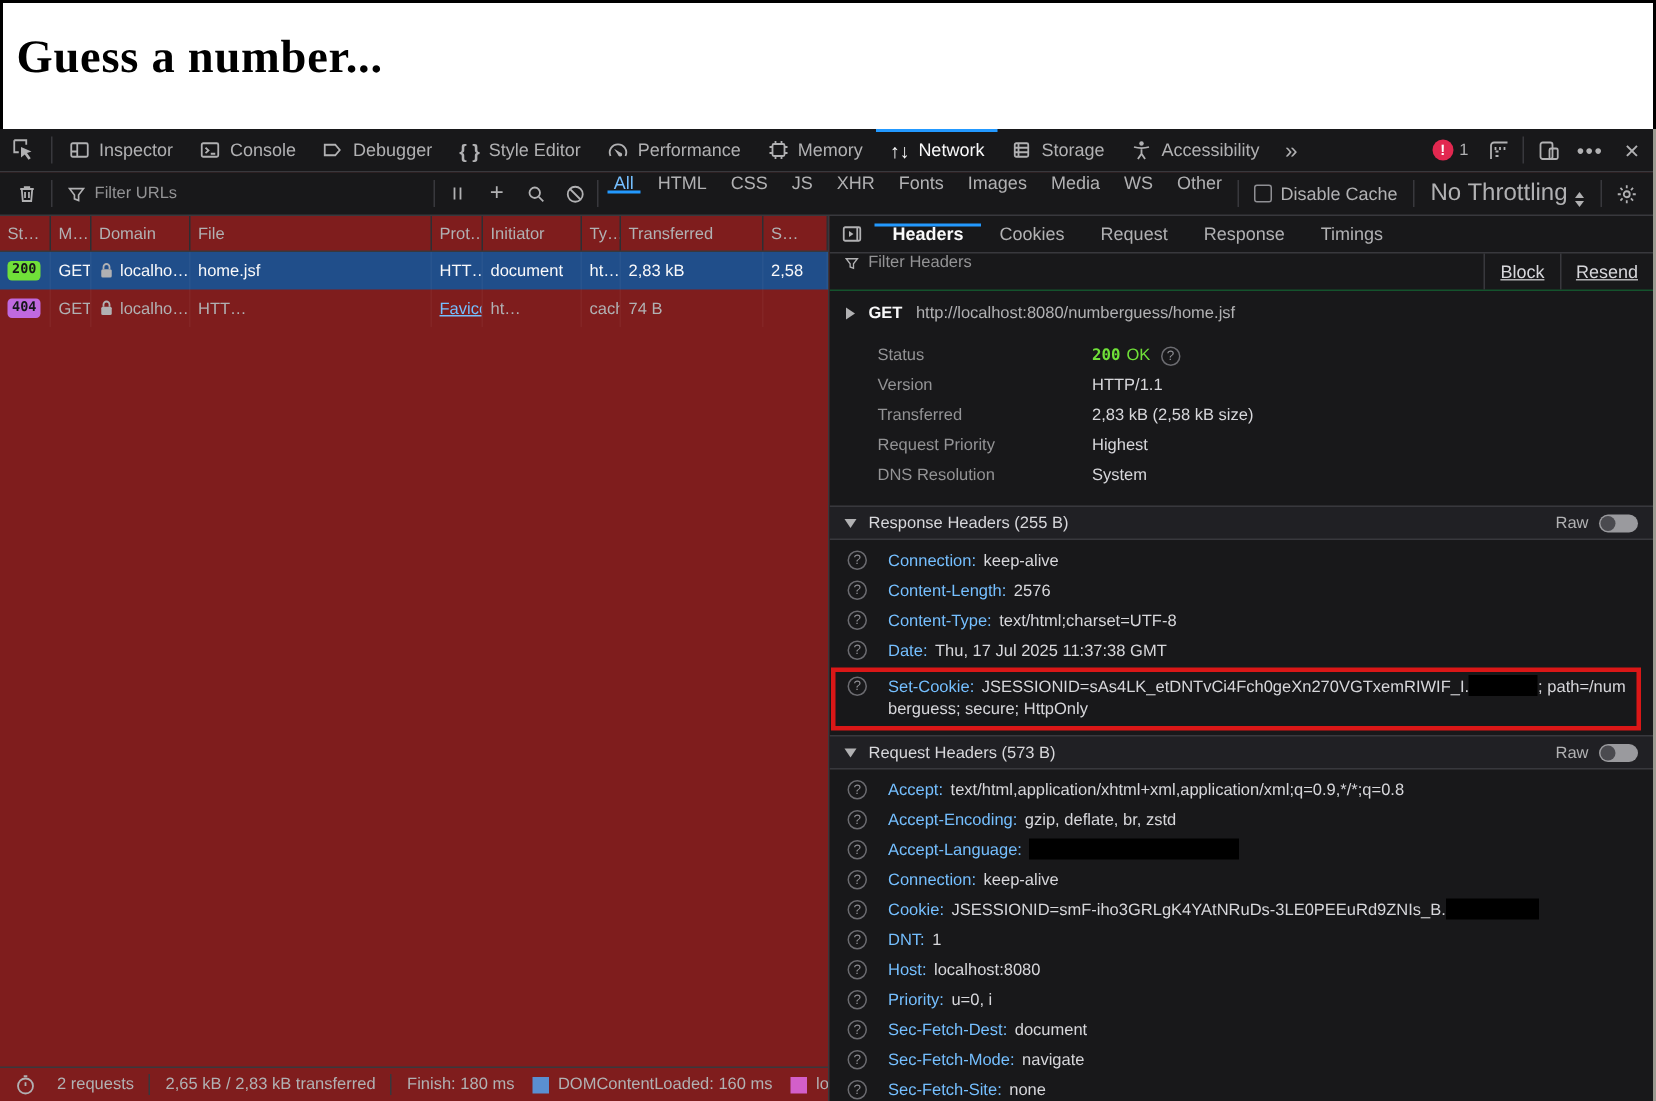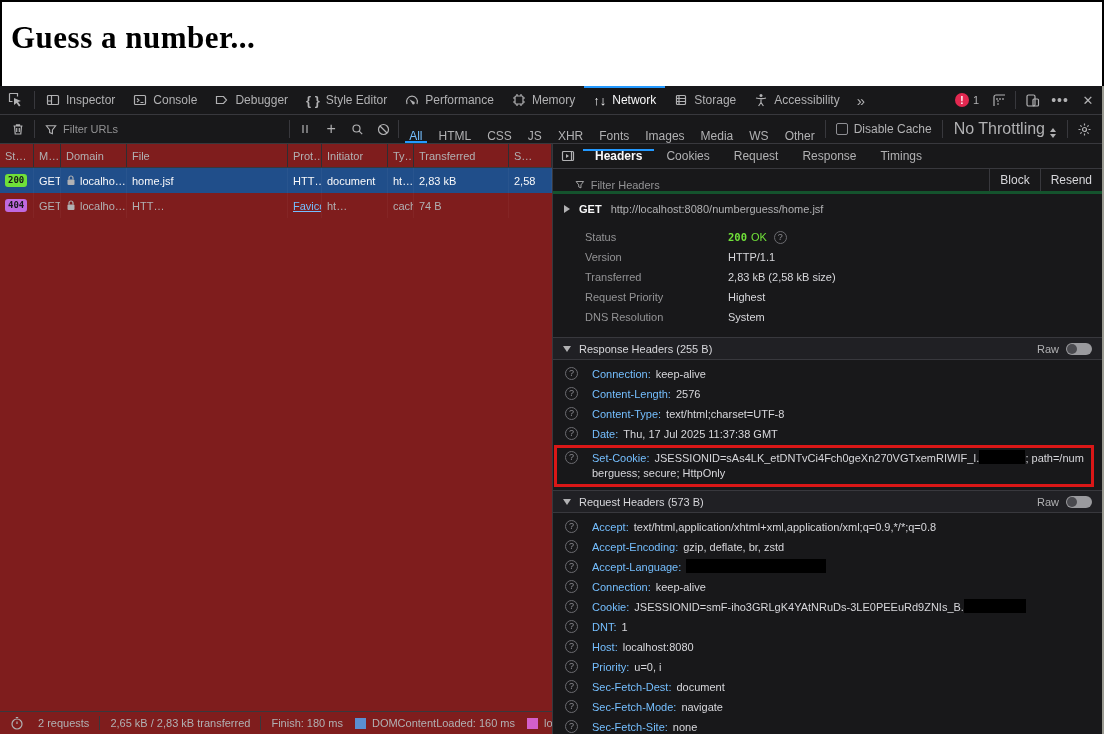--- a/index.html
+++ b/index.html
@@ -42,21 +42,21 @@
   .dt-filterbar { height:29px; flex:0 0 29px; display:flex; align-items:center;
                   border-bottom:1px solid #38383d; background:#18181a; padding:0 4px; }
   .filter-input-wrap { display:flex; align-items:center; gap:6px; flex:1 1 auto; padding-left:8px; }
   .filter-input-wrap input, .det-filter input {
       background:transparent; border:none; outline:none; color:#d7d7db;
       font-family:"Liberation Sans", sans-serif; font-size:11px; width:100%; }
   .filter-input-wrap input::placeholder, .det-filter input::placeholder { color:#939395; }
   .mini-icons { display:flex; align-items:center; }
   .mini-icons .icon-btn { width:26px; }
   .plus-glyph { font-size:16px; font-weight:normal; }
-  .type-filters { display:flex; align-items:flex-end; height:100%; }
+  .type-filters { display:flex; align-items:flex-start; height:100%; }
   .type-btn { position:relative; display:flex; align-items:center; padding:0 8px; font-size:12px; color:#b1b1b3; }
   .type-btn.active { color:#75bfff; }
   .type-btn.active::after { content:""; position:absolute; left:4px; right:4px; bottom:0; height:2px; background:#2399ff; }
   .cache-wrap { display:flex; align-items:center; gap:6px; padding:0 8px; font-size:12px; }
   .checkbox { width:12px; height:12px; border:1px solid #8f8f94; border-radius:2px; background:transparent; }
   .throttle { display:flex; align-items:flex-end; gap:5px; padding:0 9px; font-size:16px; }
   .updown { display:flex; flex-direction:column; gap:2px; }
   .tri-up { width:0; height:0; border-left:3px solid transparent; border-right:3px solid transparent; border-bottom:4px solid #b1b1b3; }
   .tri-dn { width:0; height:0; border-left:3px solid transparent; border-right:3px solid transparent; border-top:4px solid #b1b1b3; }
 
@@ -88,23 +88,23 @@
   .swatch { width:11px; height:11px; flex:0 0 11px; }
 
   
   .right-pane { flex:1 1 auto; display:flex; flex-direction:column; min-width:0; background:#18181a; overflow:hidden; }
   .det-tabs { height:25px; flex:0 0 25px; display:flex; align-items:center; border-bottom:1px solid #38383d; }
   .det-tab { position:relative; display:flex; align-items:center; padding:0 12px; font-size:12px; color:#b1b1b3; }
   .det-tab.active { color:#f9f9fa; font-weight:bold; }
   .det-tab.active::before { content:""; position:absolute; top:0; left:0; right:0; height:2px; background:#2399ff; }
   .sidebar-toggle { width:30px; display:flex; align-items:center; justify-content:center; color:#b1b1b3; }
 
-  .det-filter { height:25px; flex:0 0 25px; display:flex; align-items:flex-end; gap:6px;
-                padding:0 0 0 22px; border-bottom:3px solid #14532d; }
-  .det-filter-actions { margin-left:auto; display:flex; align-items:stretch; height:100%; }
+  .det-filter { height:25px; flex:0 0 25px; display:flex; align-items:flex-start; gap:6px;
+                padding:0 0 0 10px; border-bottom:1px solid #14532d; }
+  .det-filter-actions { margin-left:auto; display:flex; align-items:stretch; height:100%;text-decoration:underline; }
   .hdr-action { display:flex; align-items:center; padding:0 10px; font-size:12px; color:#d7d7db; border-left:1px solid #38383d; }
 
   .det-url { height:29px; flex:0 0 29px; display:flex; align-items:center; gap:9px; padding-left:11px; }
   .caret-right { width:0; height:0; border-top:4px solid transparent; border-bottom:4px solid transparent; border-left:6px solid #b1b1b3; }
   .caret-down { width:0; height:0; border-left:4px solid transparent; border-right:4px solid transparent; border-top:6px solid #b1b1b3; }
   .url-method { color:#f9f9fa; font-weight:bold; }
   .url-text { color:#b1b1b3; }
 
   .det-summary { padding:4px 0 10px 0; }
   .sum-row { display:flex; align-items:center; height:20px; padding-left:32px; }

